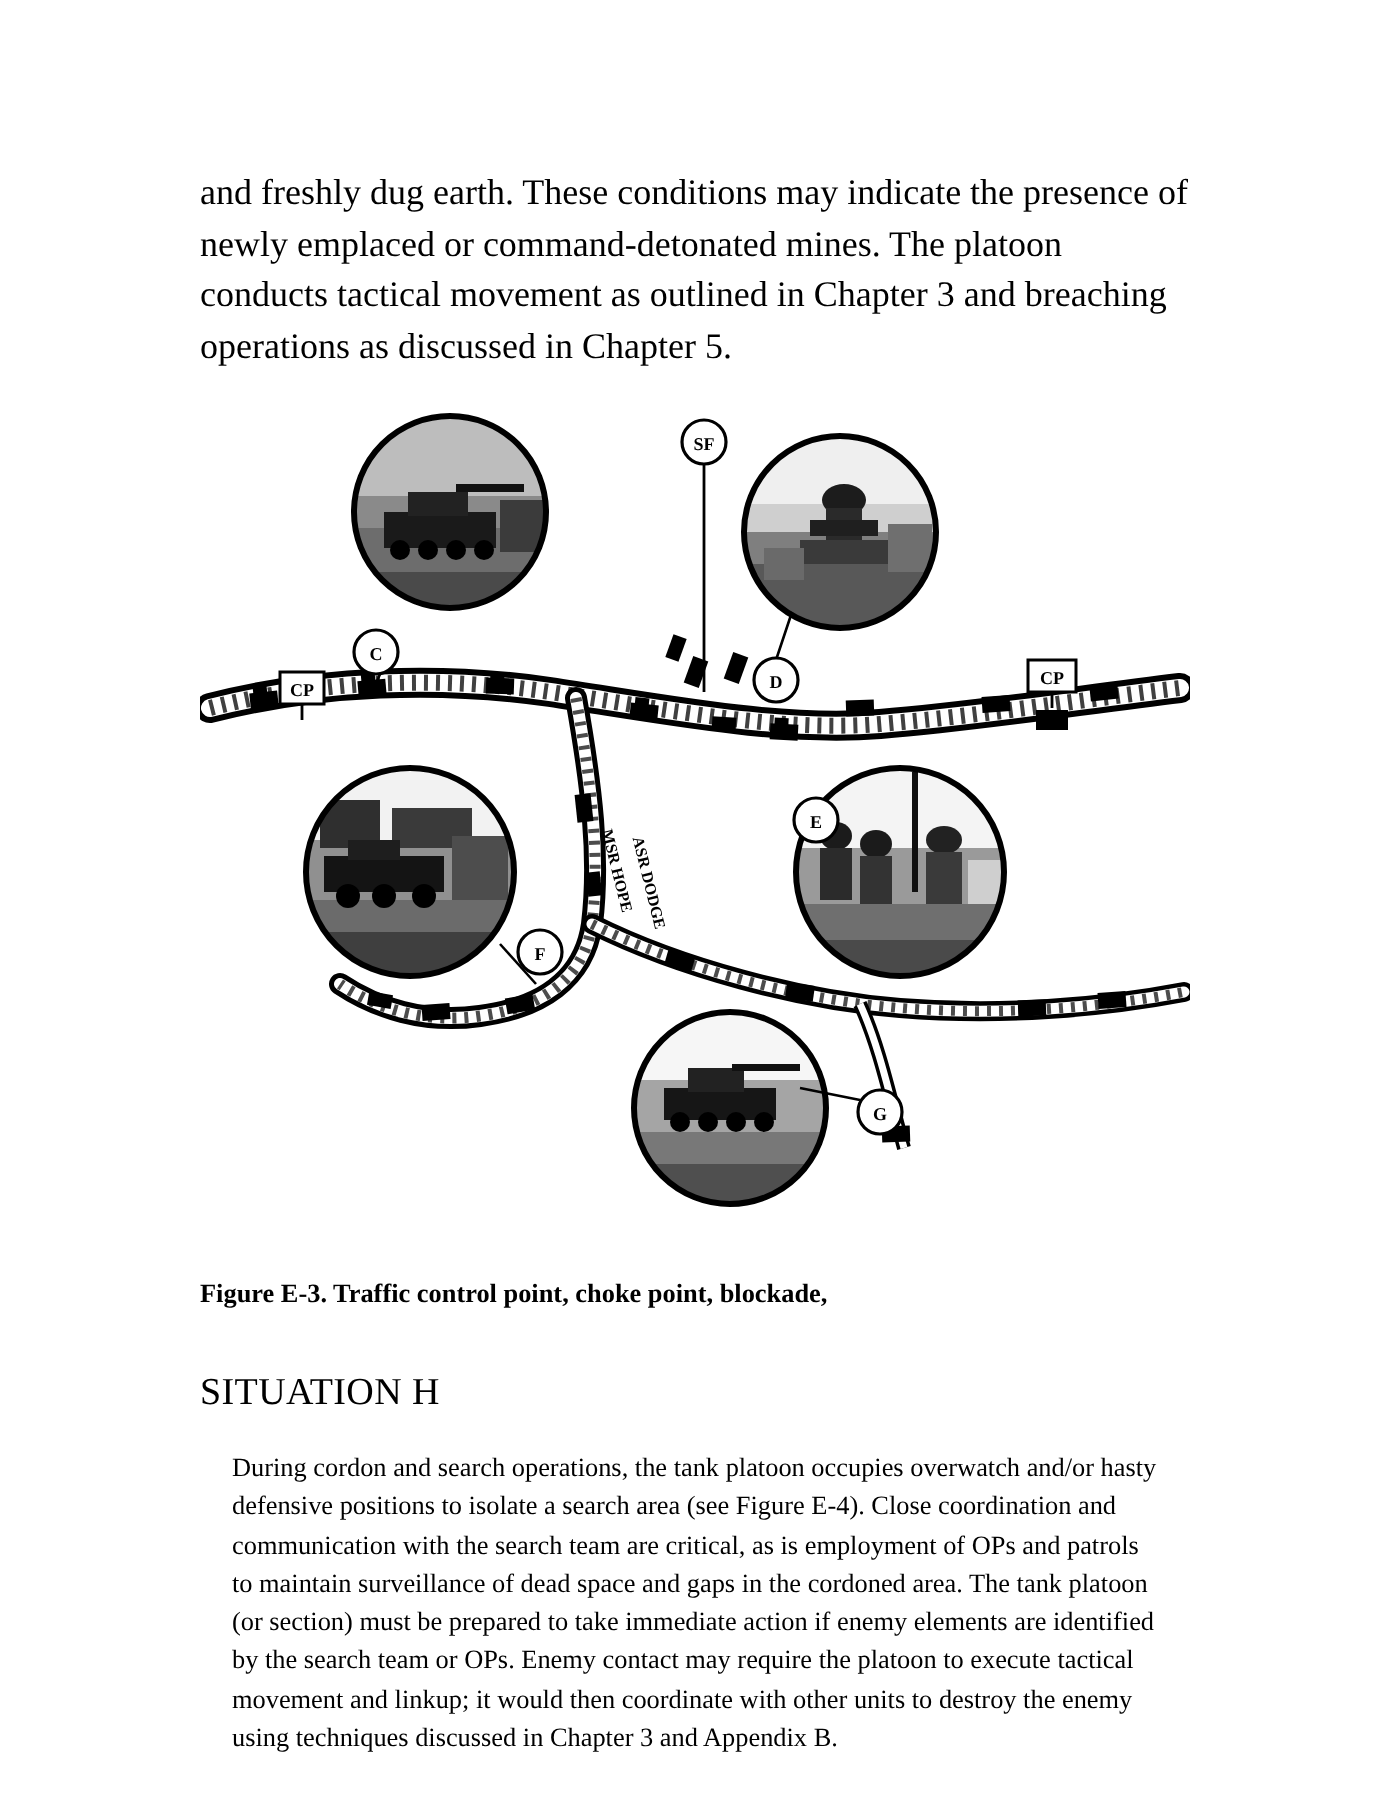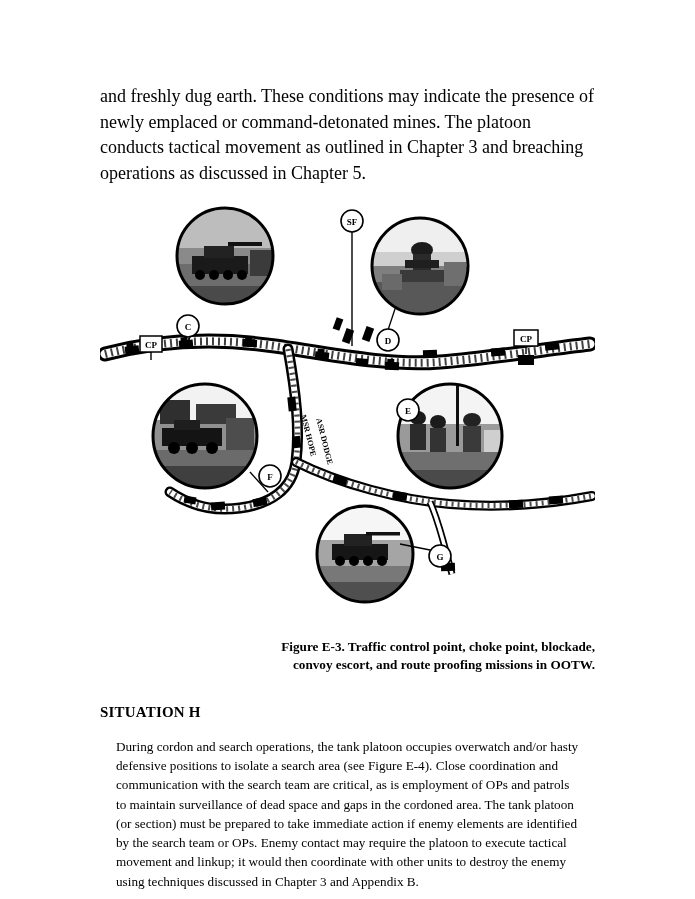--- a/index.html
+++ b/index.html
@@ -27,29 +27,29 @@
     text-align: left;
     margin: 0 0 0 0;
   }
   .figure-wrap {
     position: relative;
     width: 100%;
     height: 430px;
     margin-top: 18px;
   }
   .figure-caption {
-    text-align: right;
+    text-align: left;
     font-weight: bold;
     font-size: 13.2px;
     line-height: 1.35;
     margin-top: 4px;
   }
   .section-title {
-    font-size: 15px;
-    font-weight: bold;
+    font-size: 19px;
+    font-weight: normal;
     margin: 30px 0 16px 0;
     letter-spacing: 0.2px;
   }
   .body-para {
     font-size: 13.2px;
     line-height: 1.46;
     margin: 16px;
   }
   svg.figure {
     display: block;
@@ -349,20 +349,19 @@
         <text class="lbl" x="340" y="356" text-anchor="middle">G</text>
       </g>
 
       <text class="roadlbl" transform="translate(206,232) rotate(76)" text-anchor="middle">MSR HOPE</text>
       <text class="roadlbl" transform="translate(222,238) rotate(76)" text-anchor="middle">ASR DODGE</text>
     </svg>
   </div>
 
   <div class="figure-caption">
     <div>Figure E-3. Traffic control point, choke point, blockade,</div>
-    <div>convoy escort, and route proofing missions in OOTW.</div>
   </div>
 
   <h2 class="section-title">SITUATION H</h2>
 
   <p class="body-para">During cordon and search operations, the tank platoon occupies overwatch and/or hasty defensive positions to isolate a search area (see Figure E-4). Close coordination and communication with the search team are critical, as is employment of OPs and patrols to maintain surveillance of dead space and gaps in the cordoned area. The tank platoon (or section) must be prepared to take immediate action if enemy elements are identified by the search team or OPs. Enemy contact may require the platoon to execute tactical movement and linkup; it would then coordinate with other units to destroy the enemy using techniques discussed in Chapter 3 and Appendix B.</p>
 
 </div>
 
 </body></html>

